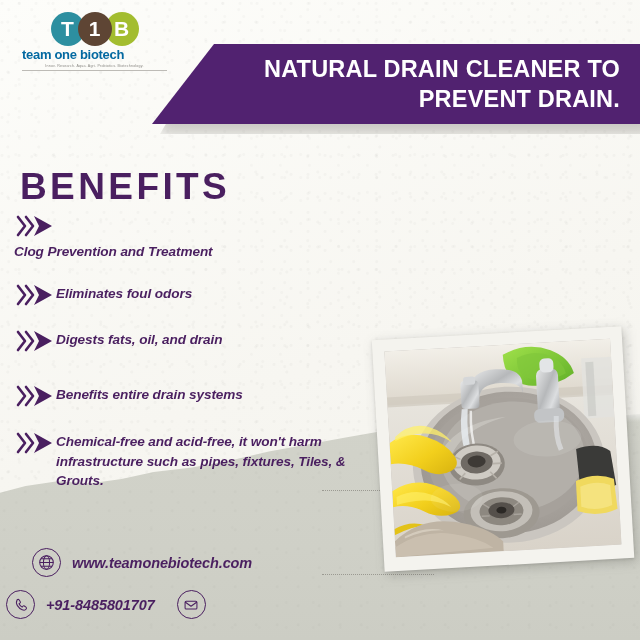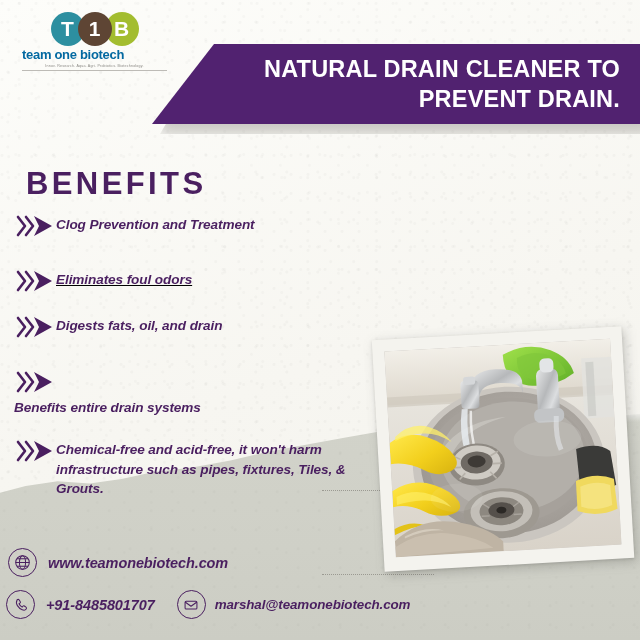--- a/index.html
+++ b/index.html
@@ -88,40 +88,40 @@
   }
   .banner-text{
     position:absolute;left:152px;top:44px;width:478px;height:80px;
     display:flex;flex-direction:column;align-items:flex-end;justify-content:center;
     color:#ffffff;font-weight:bold;font-size:23.5px;line-height:1.28;
     letter-spacing:.2px;text-align:right;padding-right:10px;box-sizing:border-box;
   }
 
   
   .benefits-title{
-    position:absolute;left:26px;top:166px;
-    font-size:31px;font-weight:bold;color:#4a1f60;
+    position:absolute;left:20px;top:166px;
+    font-size:37px;font-weight:bold;color:#4a1f60;
     letter-spacing:3.4px;
     font-family:"Liberation Sans", sans-serif;
   }
   .benefit-list{position:absolute;left:14px;top:212px;width:380px;}
   .benefit{
     display:flex;align-items:flex-start;margin-bottom:16px;
   }
   .benefit .bullet{
     flex:0 0 auto;width:42px;height:26px;margin-top:1px;
   }
   .benefit .btxt{
     font-size:13.6px;font-weight:bold;font-style:italic;color:#4a1f60;
     line-height:1.42;letter-spacing:-.1px;padding-top:3px;
   }
-  .benefit.b1{margin-bottom:28px;}
-  .benefit.b2{margin-bottom:19px;text-decoration:underline;}
+  .benefit.b1{margin-bottom:20px;flex-direction:column;}
+  .benefit.b2{margin-bottom:19px;}
   .benefit.b3{margin-bottom:28px;}
-  .benefit.b4{margin-bottom:13px;flex-direction:column;}
+  .benefit.b4{margin-bottom:13px;}
   .benefit.b5{margin-bottom:16px;margin-top:20px;}
 
   
   .photo-wrap{
     position:absolute;left:378px;top:333px;width:250px;height:232px;
     transform:rotate(-3.2deg);
   }
   .photo-shadow{
     position:absolute;inset:3px -3px -4px 3px;background:rgba(70,70,65,.26);
     filter:blur(6px);
@@ -137,21 +137,21 @@
   
   .dotline{
     position:absolute;height:0;border-top:1.5px dotted #9b9a92;
   }
   .dotline.d1{left:322px;top:490px;width:90px;}
   .dotline.d2{left:322px;top:574px;width:112px;}
 
   
   .footer{position:absolute;left:0;top:548px;width:640px;}
   .frow{display:flex;align-items:center;}
-  .frow.r1{padding-left:8px;margin-bottom:13px;}
+  .frow.r1{padding-left:32px;margin-bottom:13px;}
   .frow.r2{padding-left:6px;}
   .ficon{
     width:27px;height:27px;border-radius:50%;border:1.4px solid #4a1f60;
     display:flex;align-items:center;justify-content:center;flex:0 0 auto;
   }
   .ficon svg{display:block;}
   .ftext{
     font-size:14.5px;font-weight:bold;font-style:italic;color:#4a1f60;
     margin-left:11px;letter-spacing:-.1px;
   }
@@ -393,18 +393,17 @@
         </svg>
       </span>
       <span class="ftext">+91-8485801707</span>
       <span class="fgap"></span>
       <span class="ficon">
         <svg width="16" height="16" viewBox="0 0 20 20" fill="none" stroke="#4a1f60" stroke-width="1.3" stroke-linejoin="round">
           <rect x="2.6" y="5.4" width="14.8" height="9.6" rx="1.4"></rect>
           <path d="M2.6 6.2 L10 11.6 L17.4 6.2"></path>
         </svg>
       </span>
-      <span class="ftext small">marshal@teamonebiotech.com</span>
     </div>
 
   </div>
 
 </div>
 
 </body></html>

